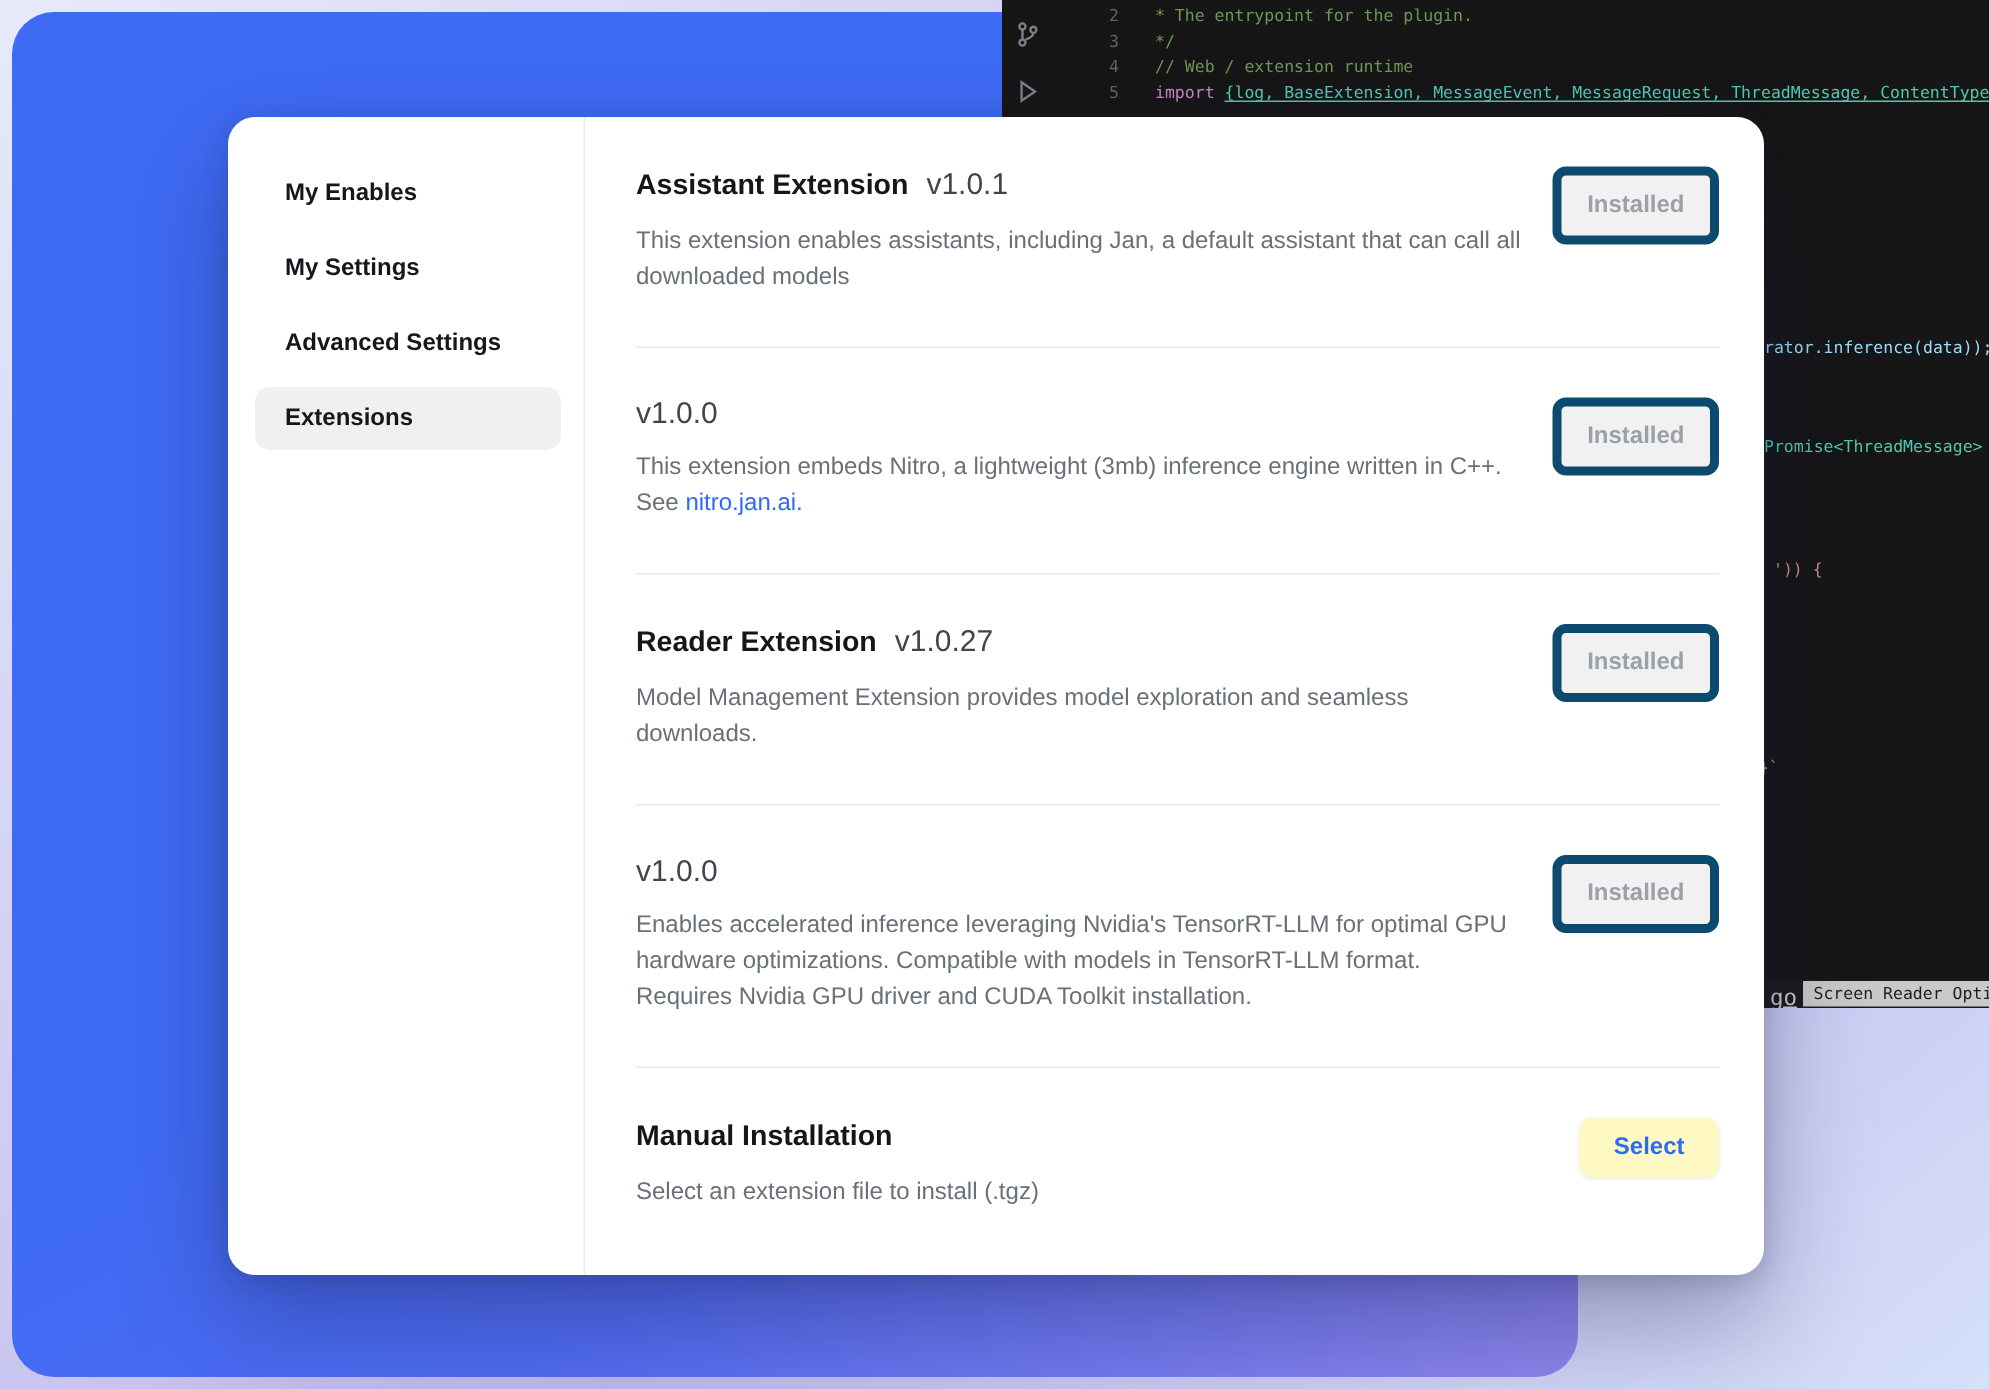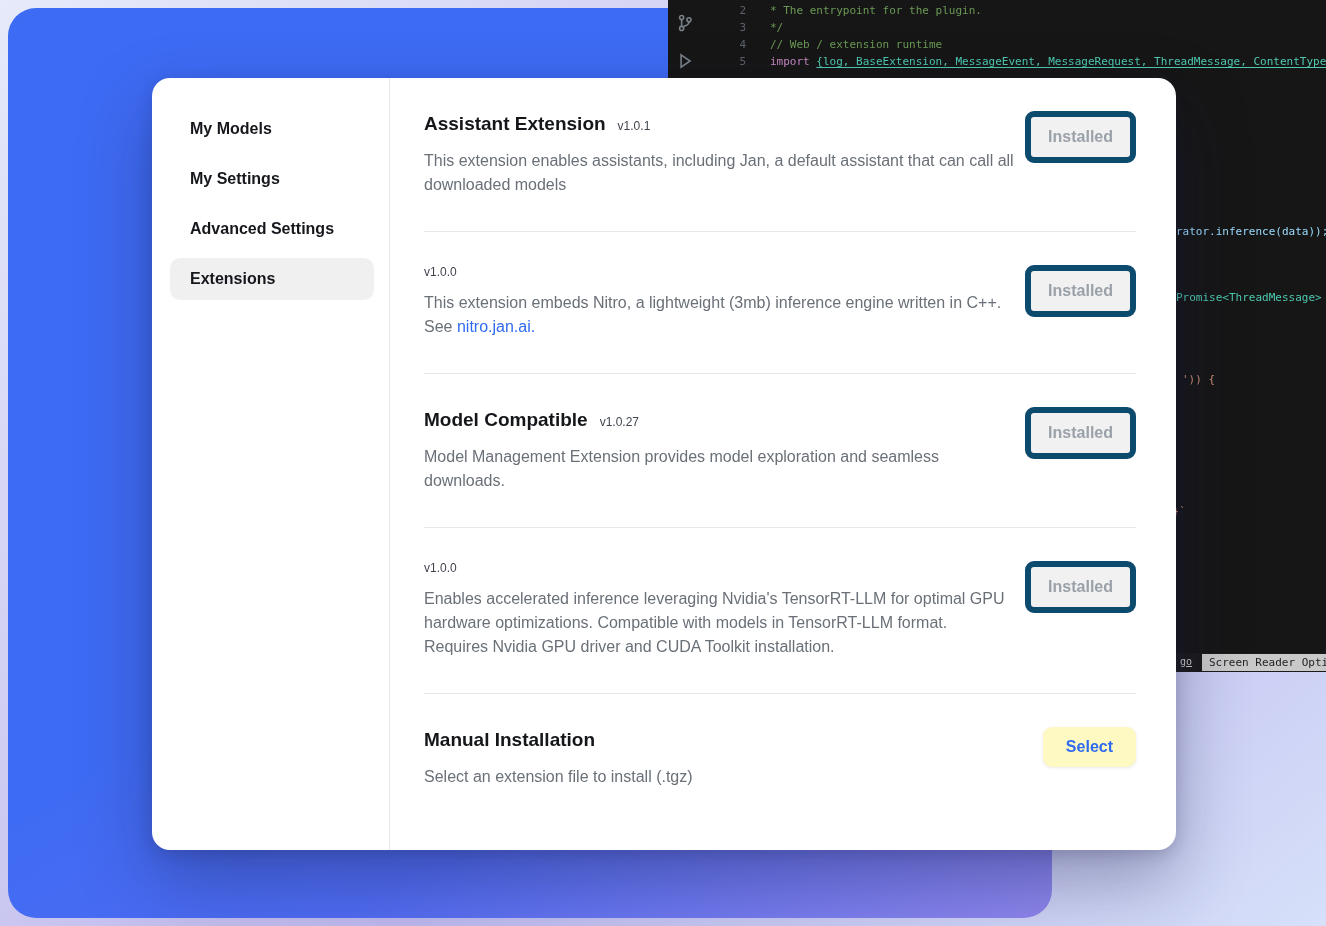--- a/index.html
+++ b/index.html
@@ -39,51 +39,51 @@
   .tok.comment{color:#6a9955;}
   .tok.kw{color:#c586c0;}
   .tok.ident{color:#4ec9b0;text-decoration:underline;text-underline-offset:2px;}
   .frag{position:absolute;white-space:pre;line-height:14px;}
   .frag.blue{color:#9cdcfe;}
   .frag.teal{color:#4ec9b0;}
   .frag.str{color:#ce9178;}
   .statusbar{
     position:absolute;left:0;right:0;bottom:0;height:19px;background:#1b1b1b;
   }
-  .status-left{position:absolute;left:512px;top:3px;color:#cccccc;font-size:10px;text-decoration:underline;}
+  .status-left{position:absolute;left:512px;top:3px;color:#cccccc;font-size:15px;text-decoration:underline;}
   .status-badge{
     position:absolute;left:534px;top:1px;height:15px;line-height:15px;
     background:#c9c9c9;color:#1e1e1e;font-size:11px;padding:1px 7px;white-space:nowrap;
   }
   
   .card{
     position:absolute;left:152px;top:78px;width:1024px;height:772px;
     background:#ffffff;border-radius:18px;z-index:10;display:flex;overflow:hidden;
     box-shadow:0 30px 70px rgba(25,30,70,.35), 0 4px 16px rgba(25,30,70,.18);
   }
   .sidebar{
     width:238px;flex:none;border-right:1px solid #e9eaec;
     padding:30px 15px 0 18px;box-sizing:border-box;
   }
   .side-item{
     height:42px;line-height:42px;padding:0 20px;margin-bottom:8px;
     font-size:16px;font-weight:700;color:#15171c;border-radius:10px;cursor:pointer;
     white-space:nowrap;
   }
   .side-item.active{background:#f0f0f1;}
-  .content{flex:1;padding:0 40px 0 34px;box-sizing:border-box;}
+  .content{flex:1;padding:0 30px 0 34px;box-sizing:border-box;}
   .ext-row{
     display:flex;justify-content:space-between;align-items:flex-start;
     padding:33px 0 34px;border-bottom:1px solid #e7e8ea;
   }
   .ext-row.last{border-bottom:none;gap:48px;}
   .ext-info{max-width:590px;}
   .ext-title-row{display:flex;align-items:baseline;gap:12px;}
   .ext-name{margin:0;font-size:19px;font-weight:700;color:#14161a;line-height:26px;}
-  .ext-version{font-size:12px;color:#40454d;}
+  .ext-version{font-size:20px;color:#40454d;}
   .ext-desc{margin:12px 0 0;font-size:16px;line-height:24px;color:#6a7078;}
   .ext-desc a{color:#2f6bf0;text-decoration:none;cursor:pointer;}
   .btn{
     border:none;border-radius:9px;font-family:"Liberation Sans",sans-serif;
     font-size:16px;padding:11px 17px;flex:none;
   }
   .btn-installed{
     background:#f1f1f2;color:#9ba1a9;font-weight:600;border:6px solid #0c4a6e;
   }
   .btn-select{
@@ -141,21 +141,21 @@
 
   <div class="statusbar">
     <span class="status-left">go</span>
     <span class="status-badge">Screen Reader Optimized</span>
   </div>
 </div>
 
 <div class="card">
 
   <aside class="sidebar">
-    <div class="side-item">My Models</div>
+    <div class="side-item">My Enables</div>
     <div class="side-item">My Settings</div>
     <div class="side-item">Advanced Settings</div>
     <div class="side-item active">Extensions</div>
   </aside>
 
   <main class="content">
 
     <section class="ext-row">
       <div class="ext-info">
         <div class="ext-title-row">
@@ -173,21 +173,21 @@
           <span class="ext-version">v1.0.0</span>
         </div>
         <p class="ext-desc"><span>This extension embeds Nitro, a lightweight (3mb) inference engine written in C++. See </span><a>nitro.jan.ai.</a></p>
       </div>
       <button class="btn btn-installed">Installed</button>
     </section>
 
     <section class="ext-row">
       <div class="ext-info">
         <div class="ext-title-row">
-          <h2 class="ext-name">Model Compatible</h2>
+          <h2 class="ext-name">Reader Extension</h2>
           <span class="ext-version">v1.0.27</span>
         </div>
         <p class="ext-desc"><span>Model Management Extension provides model exploration and seamless downloads.</span></p>
       </div>
       <button class="btn btn-installed">Installed</button>
     </section>
 
     <section class="ext-row">
       <div class="ext-info">
         <div class="ext-title-row">

